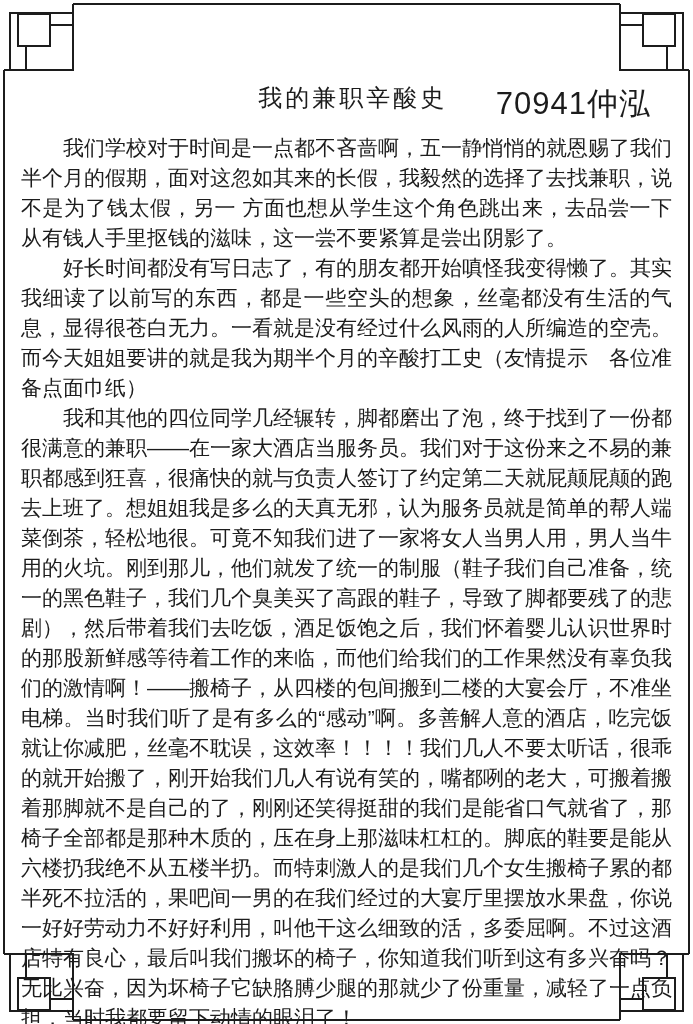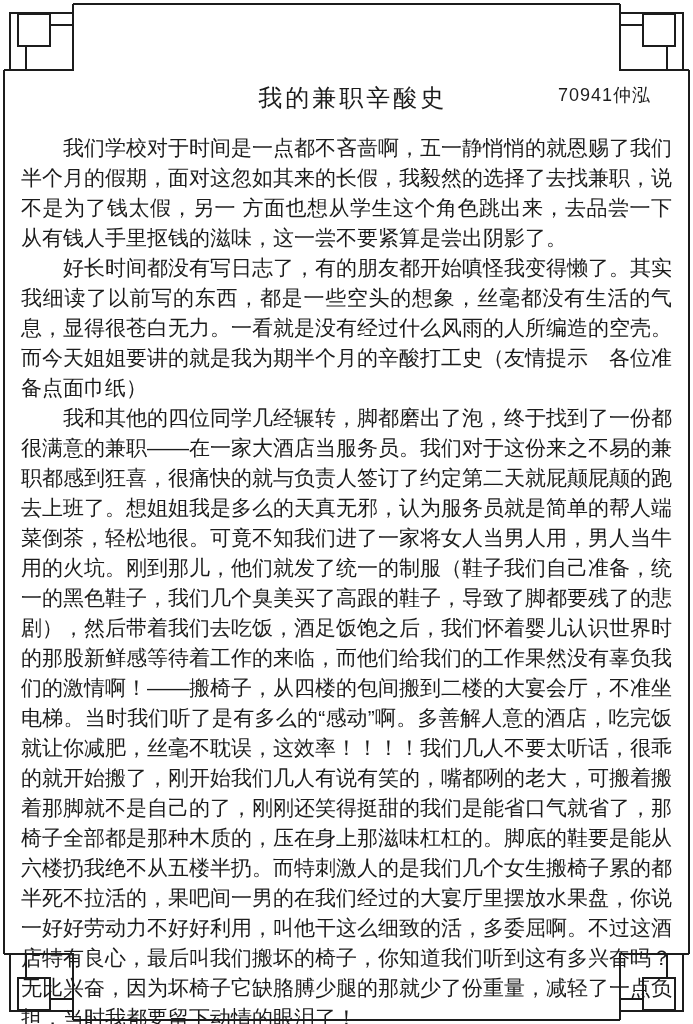--- a/index.html
+++ b/index.html
@@ -38,21 +38,21 @@
     margin: 0;
     font-size: 24px;
     font-weight: normal;
     letter-spacing: 3px;
     white-space: nowrap;
   }
   .doc-author {
     position: absolute;
     right: 42px;
     top: 1px;
-    font-size: 18px;
+    font-size: 31px;
     letter-spacing: 1px;
     white-space: nowrap;
   }
   .doc-body {
     position: absolute;
     top: 133px;
     left: 21px;
     right: 21px;
     font-size: 21px;
     line-height: 30px;

